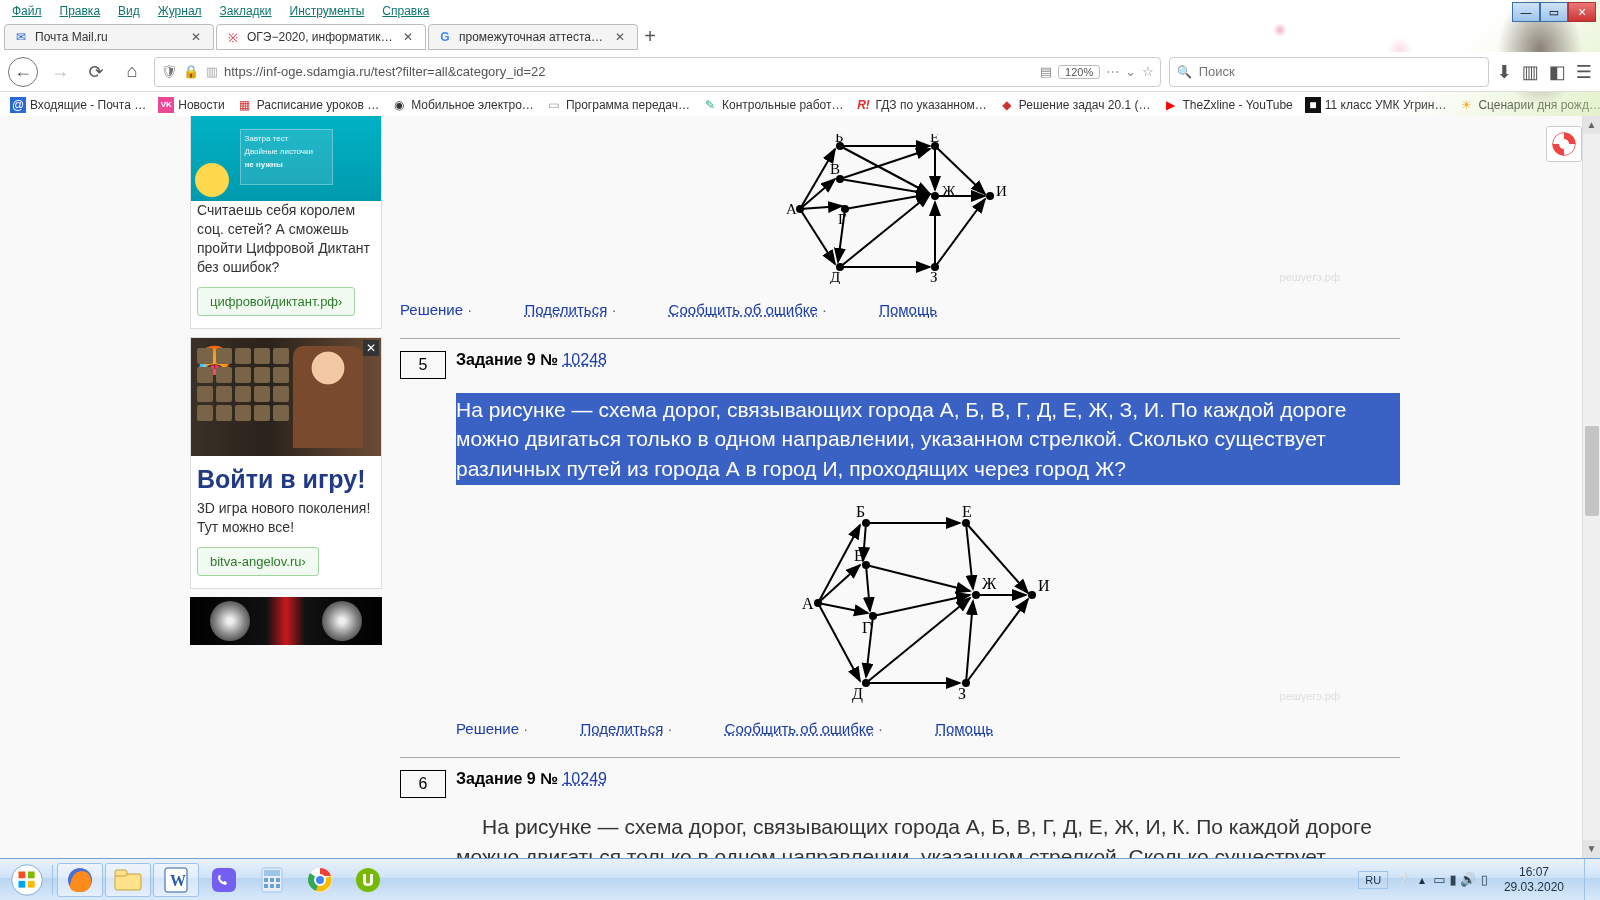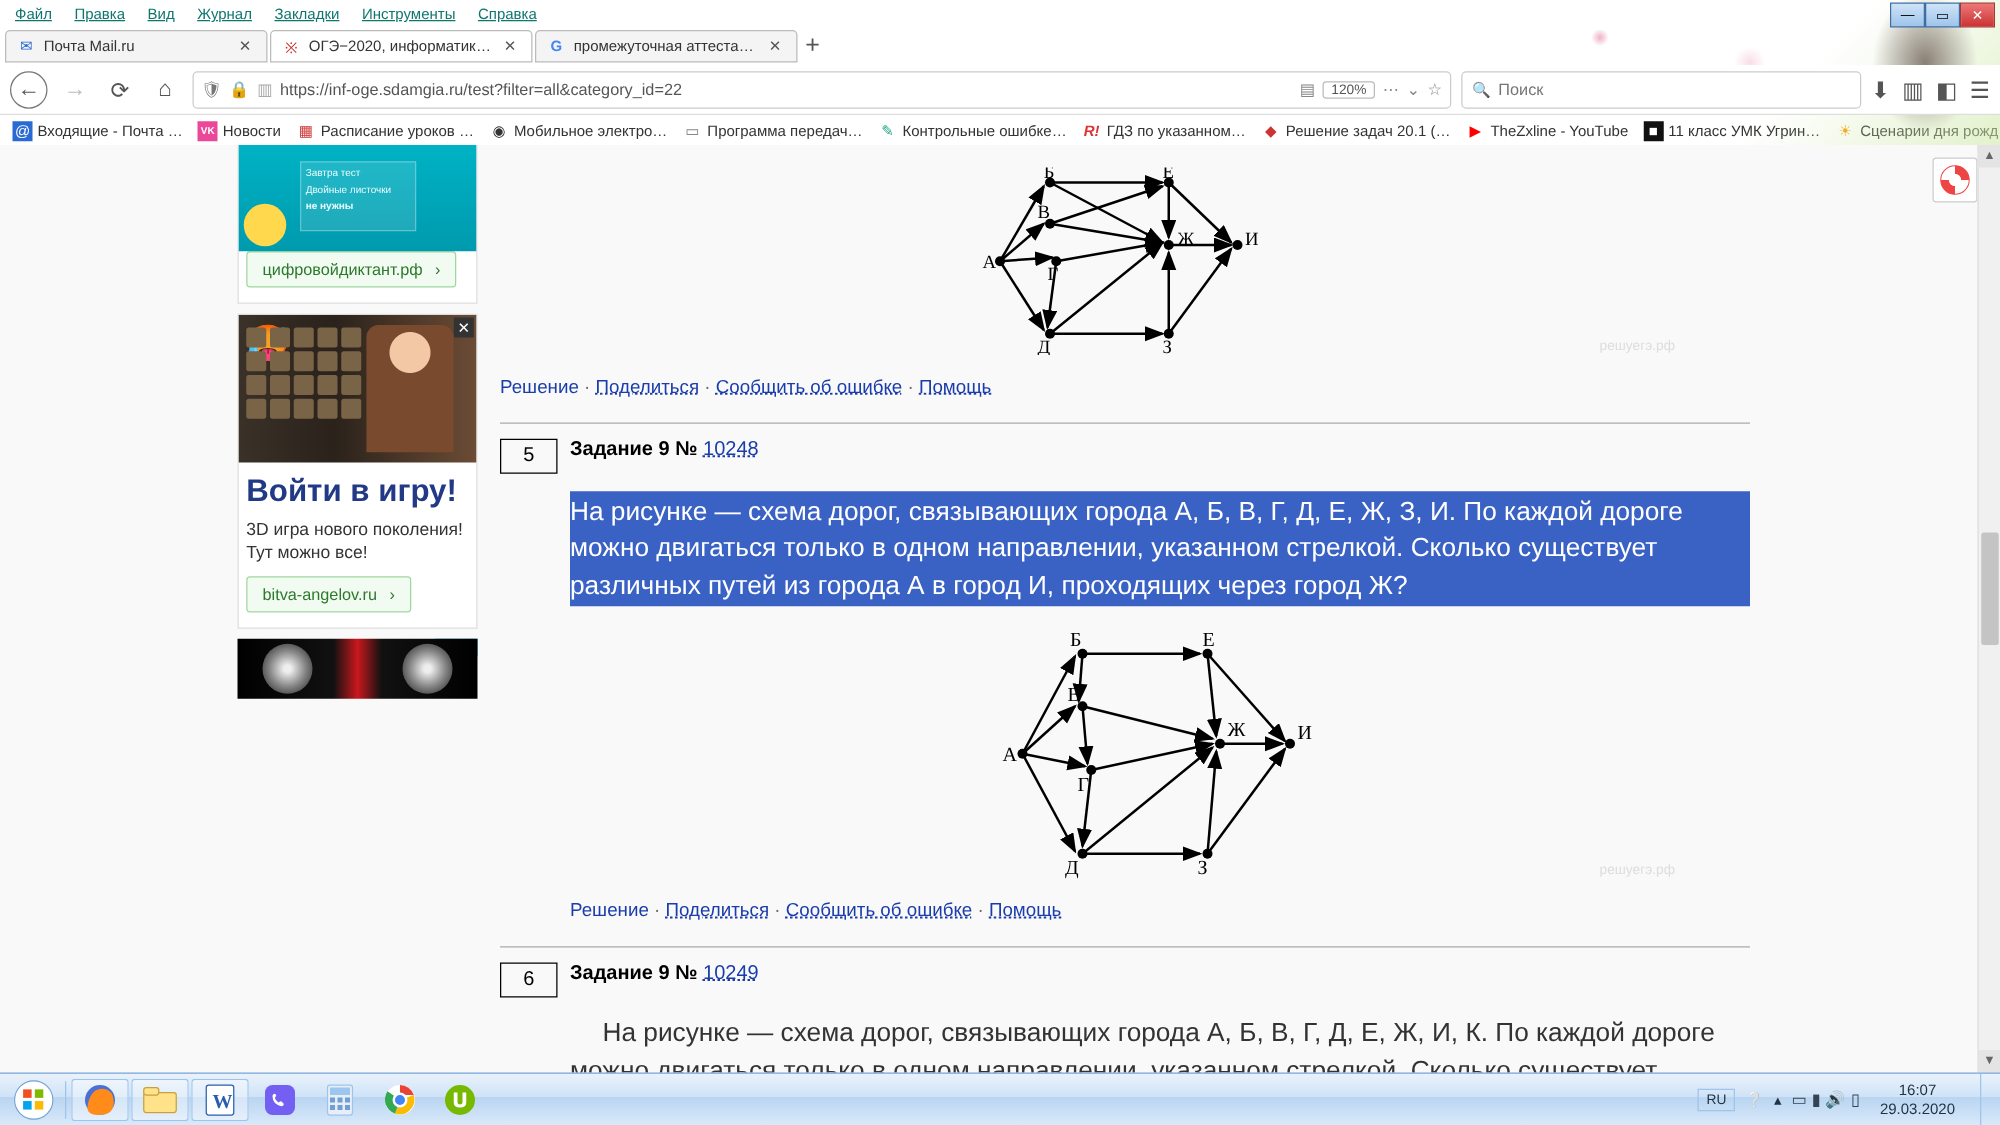--- a/index.html
+++ b/index.html
@@ -46,21 +46,21 @@
 .content { position: absolute; top: 116px; left: 0; right: 0; bottom: 42px; background: #f9f9f9; overflow: hidden; }
 
 .left-col { position: absolute; left: 190px; top: -4px; width: 192px; }
 .ad-box { border: 1px solid #ddd; background: #fff; margin-bottom: 8px; position: relative; }
 .ad-teal { height: 88px; background: linear-gradient(#00b3c6, #009aad); display: flex; align-items: center; justify-content: center; color: #fff; font-size: 10px; position: relative; }
 .ad-teal::before { content: ''; position: absolute; left: 4px; bottom: 4px; width: 34px; height: 34px; background: #ffd84d; border-radius: 50%; }
 .ad-panel { width: 93px; height: 56px; background: rgba(255,255,255,.12); border: 1px solid rgba(255,255,255,.3); display: flex; flex-direction: column; padding: 4px; gap: 4px; }
 .ad-panel span { font-size: 8px; color: #eafcff; }
 .ad-title { font-family: Verdana, sans-serif; font-weight: 700; color: #223a86; font-size: 25px; line-height: 1.1; padding: 10px 6px 6px; }
 .ad-text { font-family: Verdana, sans-serif; font-size: 14px; color: #333; padding: 0 6px 10px; line-height: 1.35; }
-.ad-link { display: inline-flex; align-items: center; gap: 10px; border: 1px solid #9fd79f; background: #f2fbf2; color: #2b7a2b; padding: 6px 12px; margin: 0 0 12px 6px; border-radius: 3px; font-size: 13px; }
+.ad-link { display: inline-flex; align-items: center; gap: 0; border: 1px solid #9fd79f; background: #f2fbf2; color: #2b7a2b; padding: 6px 12px; margin: 0 0 12px 6px; border-radius: 3px; font-size: 13px; }
 .ad2-img { height: 118px; background: linear-gradient(90deg, #3a3128 0%, #2a221b 40%, #6b4c35 100%); position: relative; }
 .ad2-img .girl { position: absolute; right: 18px; top: 8px; width: 70px; height: 102px; background: radial-gradient(40px 40px at 35px 22px, #f2c9a4 40%, transparent 42%), linear-gradient(#7a4a2e, #7a4a2e); border-radius: 10px 10px 0 0; }
 .ad2-img .tiles { position: absolute; left: 6px; top: 10px; display: grid; grid-template-columns: repeat(5, 16px); grid-auto-rows: 16px; gap: 3px; }
 .ad2-img .tiles span { background: #7a6448; border-radius: 2px; }
 .ad2-close { position: absolute; top: 2px; right: 2px; width: 16px; height: 16px; background: #333; color: #fff; font-size: 12px; text-align: center; line-height: 16px; cursor: pointer; }
 .ad2-emoji { position: absolute; top: 6px; left: 6px; font-size: 28px; }
 .ad3-img { height: 48px; background: linear-gradient(90deg, #000 0%, #111 40%, #c9181e 50%, #111 60%, #000 100%); position: relative; }
 .ad3-img::before, .ad3-img::after { content:''; position: absolute; width: 40px; height: 40px; border-radius: 50%; top: 4px; background: radial-gradient(#eee 10%, #888 50%, #444 80%); }
 .ad3-img::before { left: 20px; }
 .ad3-img::after { right: 20px; }
@@ -77,21 +77,21 @@
 .task-title b { font-weight: 700; }
 .task-link { color: #1a3dab; text-decoration: underline dotted; }
 .task-text { font-family: Verdana, sans-serif; font-size: 21px; color: #333; margin-top: 24px; line-height: 1.4; text-indent: 26px; }
 .task-text.highlight { background: #3a62c5; color: #fff; text-indent: 0; padding: 2px 0; }
 .graph-holder { text-align: center; margin: 18px 0 8px; position: relative; }
 .graph-holder svg { display: inline-block; }
 .watermark { position: absolute; right: 60px; bottom: 4px; font-size: 11px; color: #ddd; }
 .task-links { font-size: 15px; margin: 14px 0 10px; }
 .task-links a { color: #1a3dab; text-align: center; }
 .task-links .solid { text-decoration: none; }
-.task-links .dotted { text-decoration: underline dotted; }
+.task-links .dotted { text-decoration: underline dotted; margin-left: 48px; }
 .task-links .sep { color: #666; }
 
 .lifesaver { position: absolute; top: 10px; right: 18px; width: 36px; height: 36px; border: 1px solid #ccc; border-radius: 3px; background: #fff; display: flex; align-items: center; justify-content: center; font-size: 22px; }
 
 .scrollbar-v { position: absolute; right: 0; top: 0; bottom: 0; width: 18px; background: #f0f0f0; border-left: 1px solid #ddd; }
 .scrollbar-v .arrow { height: 18px; background: #e4e4e4; text-align: center; font-size: 10px; color: #666; line-height: 18px; }
 .scrollbar-v .thumb { position: absolute; left: 2px; width: 14px; top: 310px; height: 90px; background: #c4c4c4; border-radius: 2px; }
 .scrollbar-v .arrow.bottom { position: absolute; bottom: 0; width: 100%; }
 
 .taskbar { position: absolute; left: 0; right: 0; bottom: 0; height: 42px; background: linear-gradient(#eaf2fb, #cfe3f7 45%, #b9d5f1 46%, #d9e9fa); border-top: 1px solid #6ea0d6; display: flex; align-items: center; padding: 0 6px; gap: 2px; }
@@ -190,21 +190,21 @@
   <div class="bm-item">
       <span class="ico" style="color:#333">◉</span>
       <span>Мобильное электро…</span>
     </div>
   <div class="bm-item">
       <span class="ico" style="color:#888">▭</span>
       <span>Программа передач…</span>
     </div>
   <div class="bm-item">
       <span class="ico" style="color:#2a8">✎</span>
-      <span>Контрольные ошибке…</span>
+      <span>Контрольные работ…</span>
     </div>
   <div class="bm-item">
       <span class="ico" style="color:#d33;font-weight:700;font-style:italic">R!</span>
       <span>ГДЗ по указанном…</span>
     </div>
   <div class="bm-item">
       <span class="ico" style="color:#c33">◆</span>
       <span>Решение задач 20.1 (…</span>
     </div>
   <div class="bm-item">
@@ -235,20 +235,21 @@
 
   <div class="left-col">
     <div class="ad-box">
       <div class="ad-teal">
         <div class="ad-panel">
             <span>Завтра тест</span>
             <span>Двойные листочки</span>
             <span style="font-weight:700">не нужны</span>
           </div>
       </div>
+      <div class="ad-text">Считаешь себя королем соц. сетей? А сможешь пройти Цифровой Диктант без ошибок?</div>
       <div class="ad-link">
           <span>цифровойдиктант.рф</span>
           <span>›</span>
         </div>
     </div>
     <div class="ad-box">
       <div class="ad2-img">
         <span class="ad2-emoji">🥵</span>
         <div class="ad2-close">✕</div>
         <div class="tiles">

